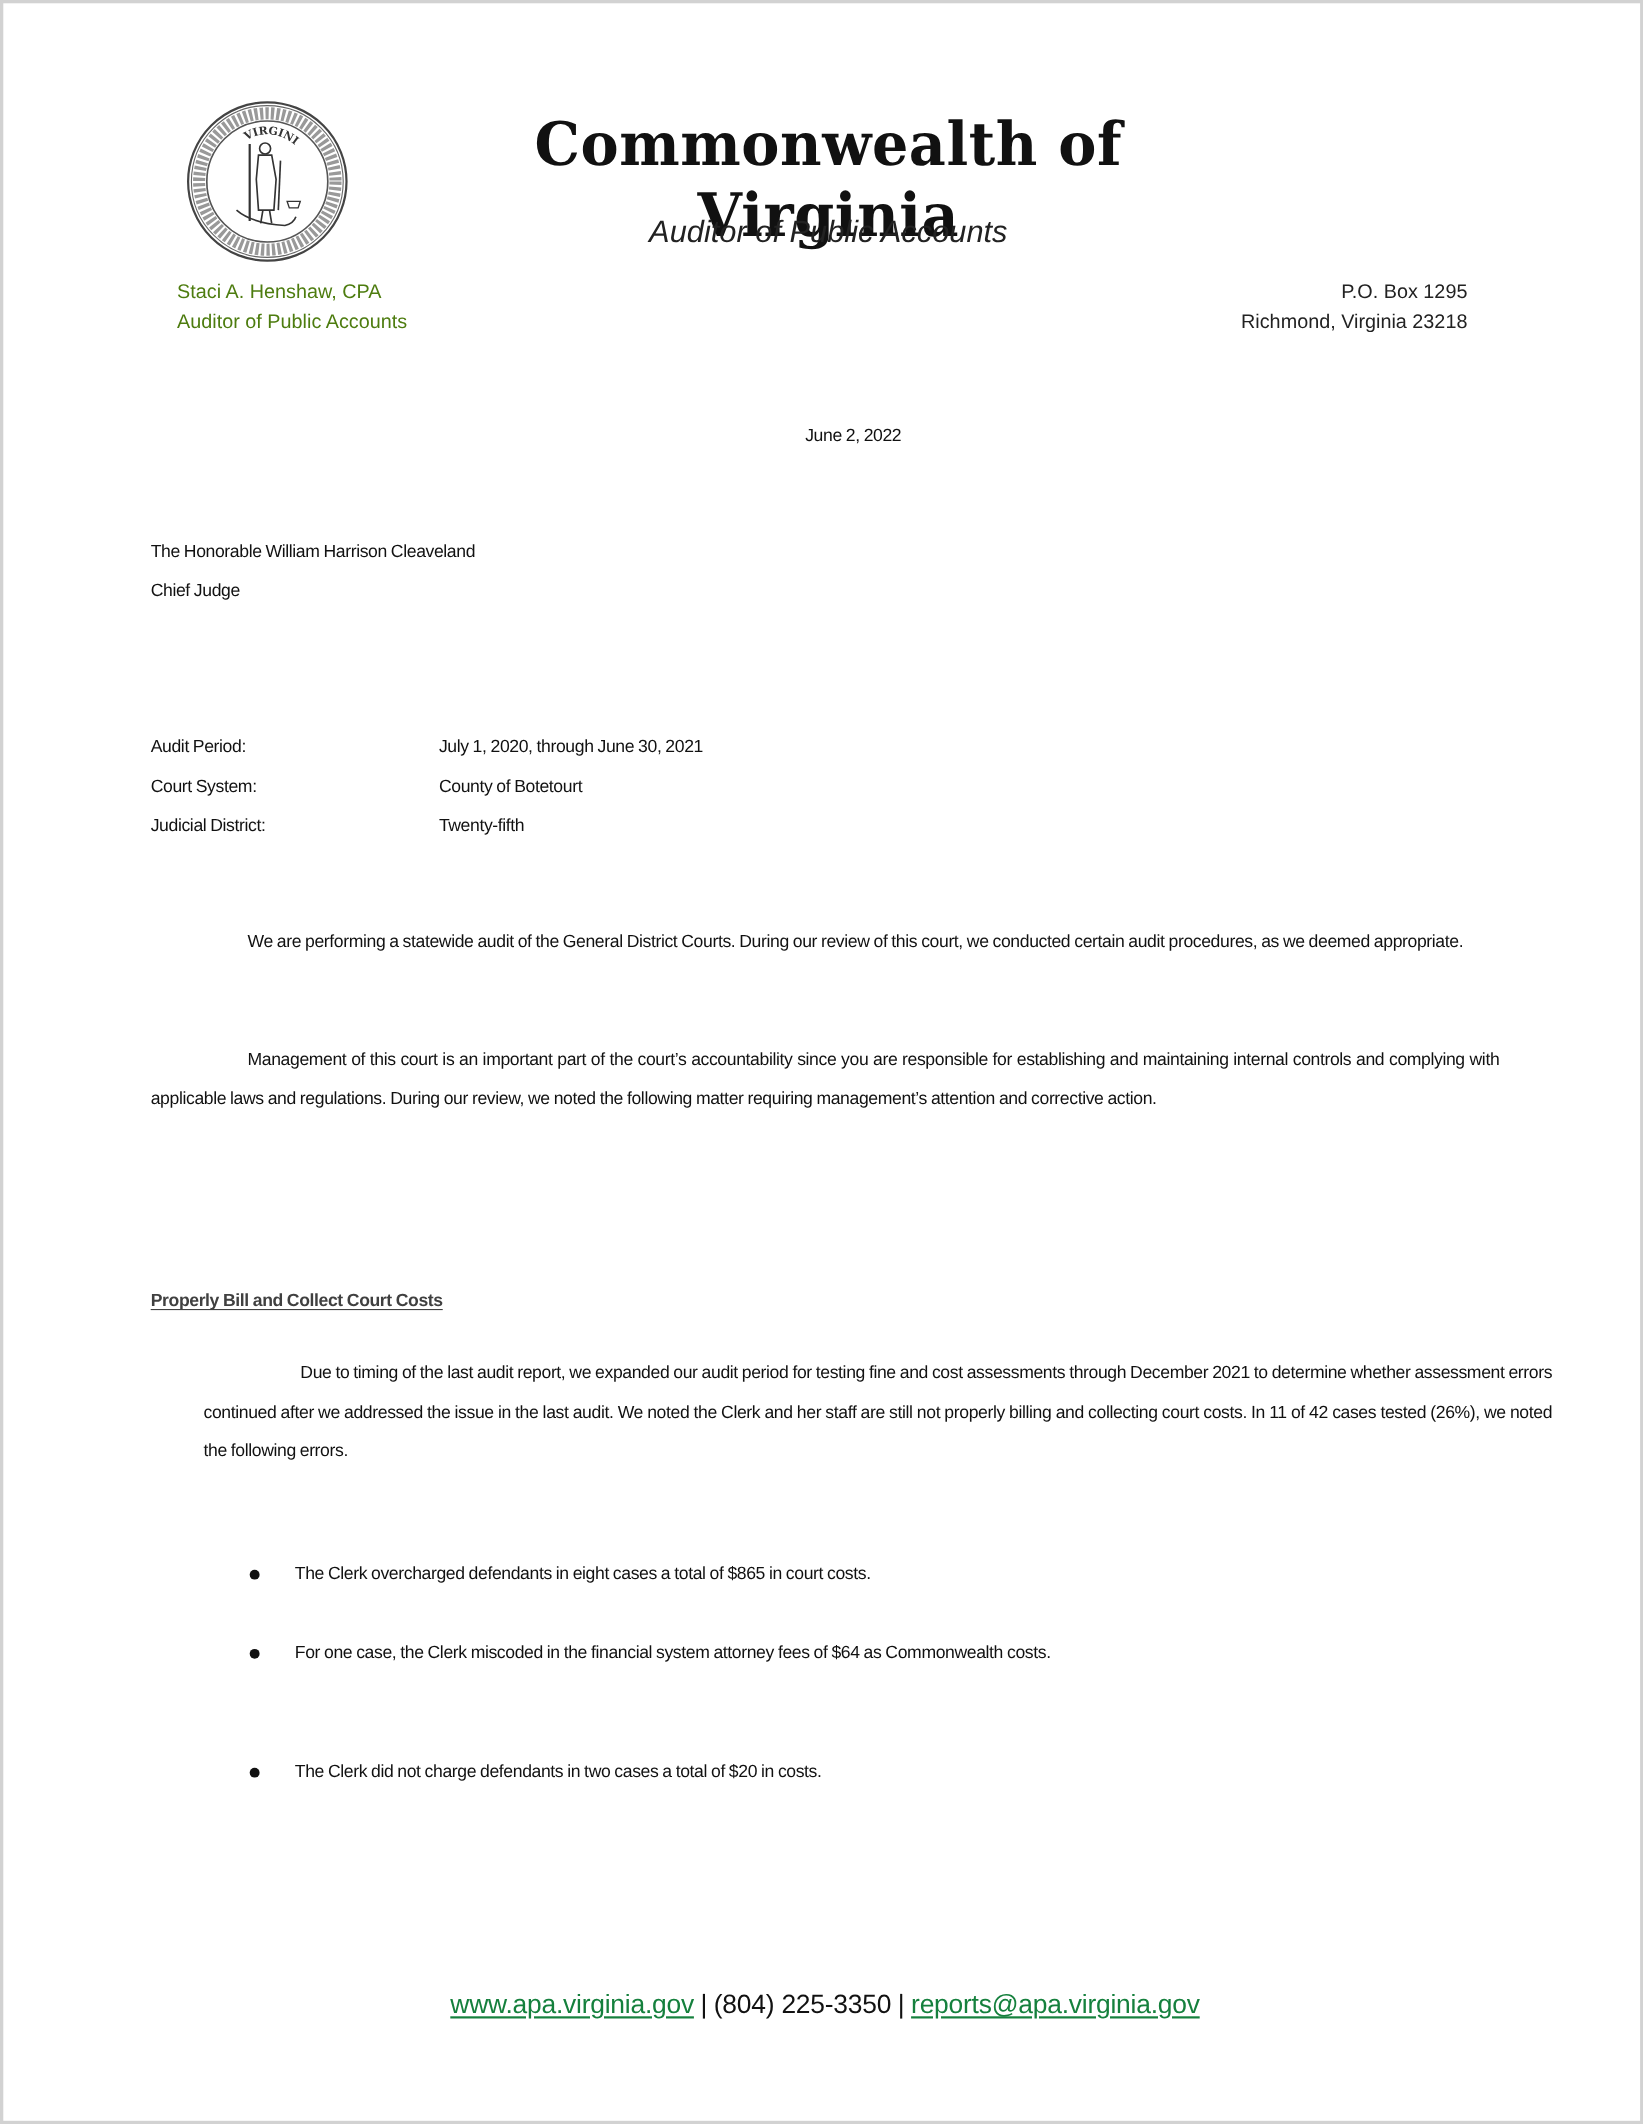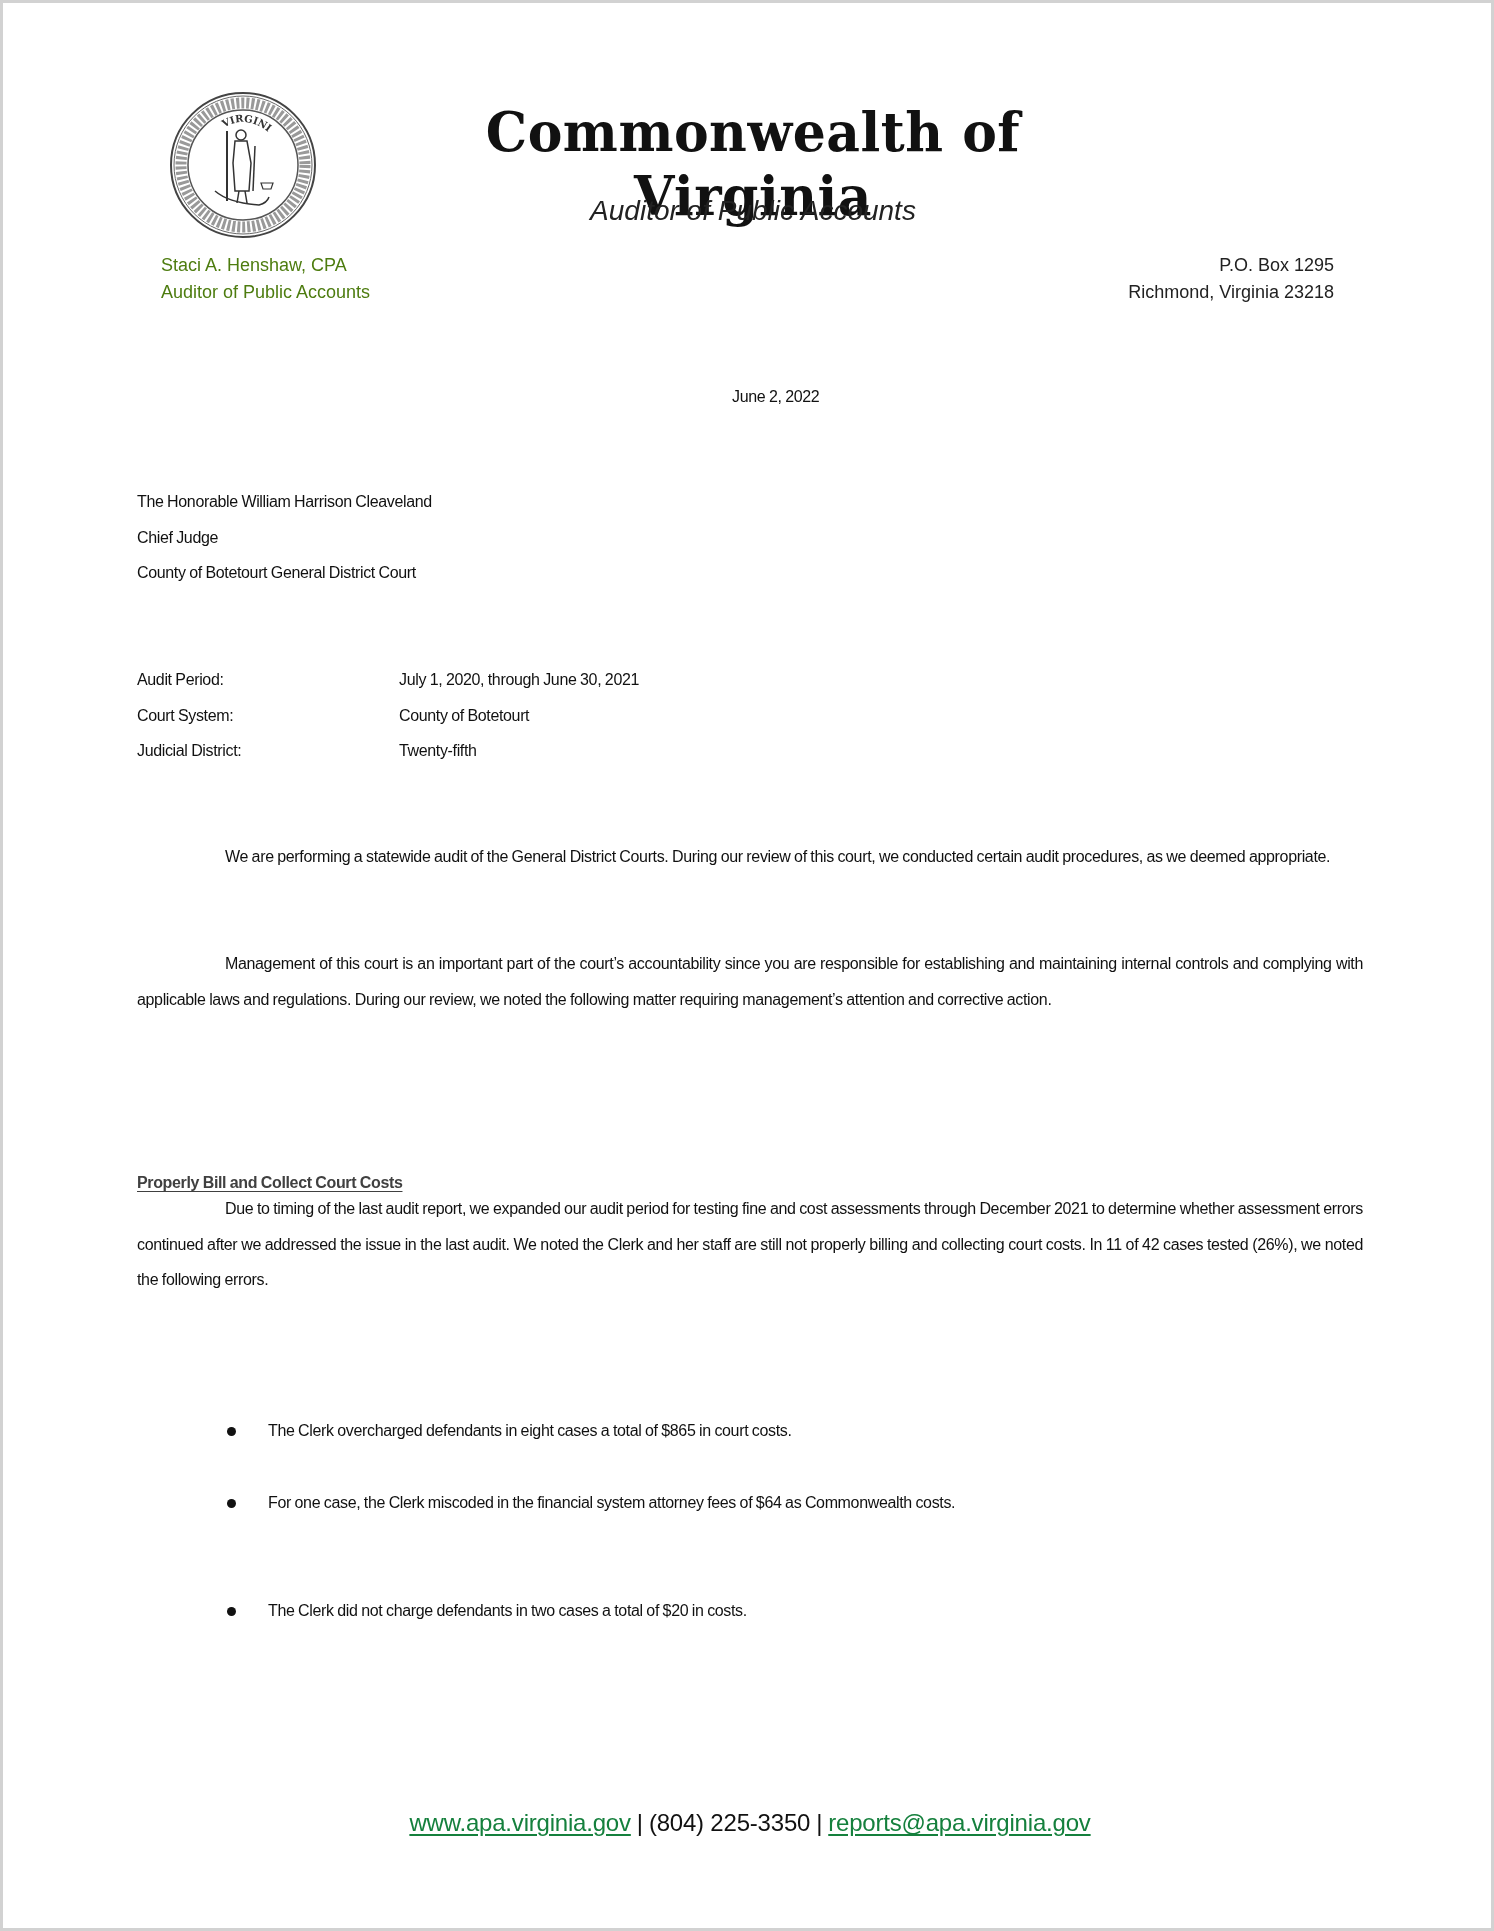--- a/index.html
+++ b/index.html
@@ -16,21 +16,21 @@
   .addressee { left: 134px; top: 481px; }
   .audit-table { left: 134px; top: 659px; border-collapse: collapse; }
   .audit-table td { padding: 0; vertical-align: top; }
   .audit-table td.k { width: 262px; margin-left: 29px; }
   .para { left: 134px; width: 1226px; text-align: justify; }
   .para .indent { display: inline-block; width: 88px; }
   .p1 { top: 836px; }
   .p2 { top: 943px; }
   .finding { left: 134px; top: 1122px; color: #404040; }
   .finding .heading { font-weight: bold; text-decoration: underline; text-underline-offset: 3px; margin-top: 40px; }
-  .p3 { top: 1188px; }
+  .p3 { top: 1228px; margin-left: 48px; }
   .bullets { left: 134px; width: 1226px; }
   .bullet { position: absolute; left: 0; width: 1226px; }
   .bullet .dot { position: absolute; left: 90px; top: 14px; width: 9px; height: 9px; background: #111; border-radius: 50%; }
   .bullet .btext { position: absolute; left: 131px; width: 1095px; text-align: justify; }
   .b1 { top: 1410px; }
   .b2 { top: 1482px; }
   .b3 { top: 1590px; }
   .footer { left: 0; width: 1494px; top: 1806px; text-align: center; font-size: 24px; letter-spacing: -0.2px; }
   .footer a { color: #15803d; text-decoration: underline; text-underline-offset: 3px; }
   .footer .sep { color: #111; padding: 0 6px; }
@@ -72,21 +72,20 @@
   <div class="abs addr-right">
     <div>P.O. Box 1295</div>
     <div>Richmond, Virginia 23218</div>
   </div>
 
   <div class="abs date body-text">June 2, 2022</div>
 
   <div class="abs addressee body-text">
     <div>The Honorable William Harrison Cleaveland</div>
     <div>Chief Judge</div>
-    <div>County of Botetourt General District Court</div>
   </div>
 
   <table class="abs audit-table body-text">
     <tbody>
         <tr>
       <td class="k">Audit Period:</td>
       <td>July 1, 2020, through June 30, 2021</td>
     </tr>
     <tr>
       <td class="k">Court System:</td>

